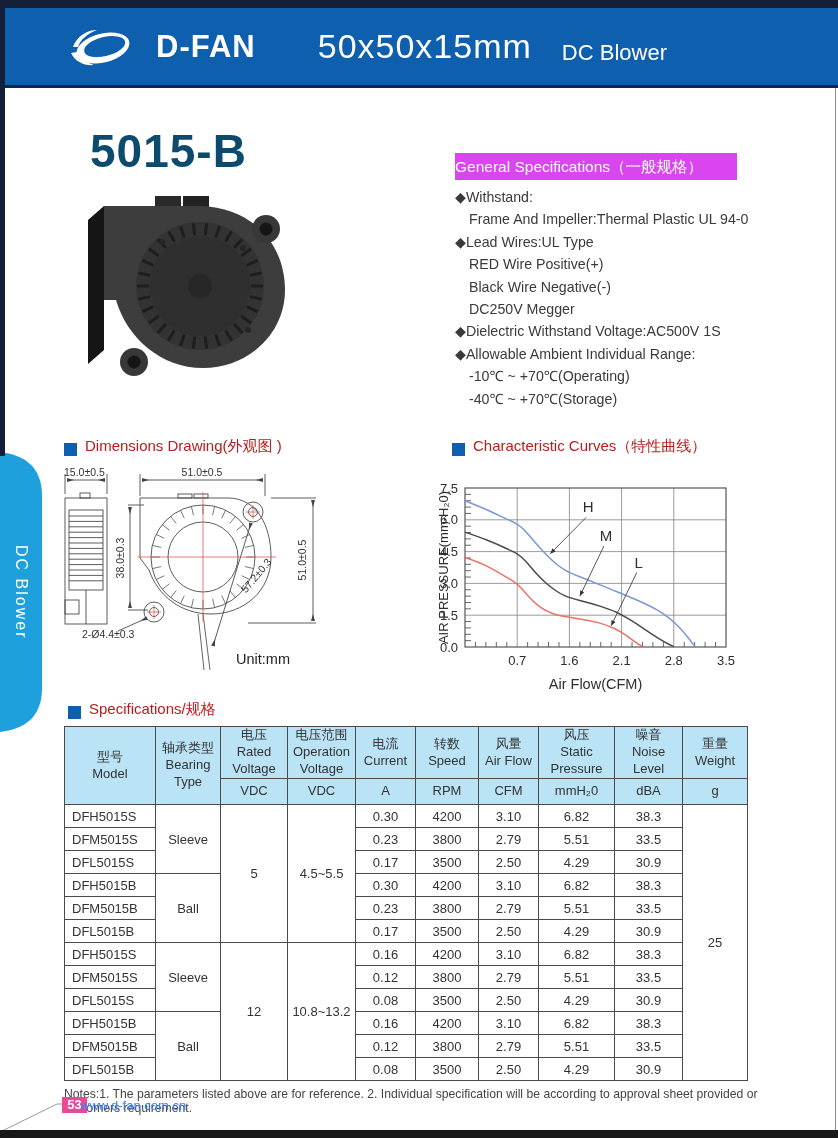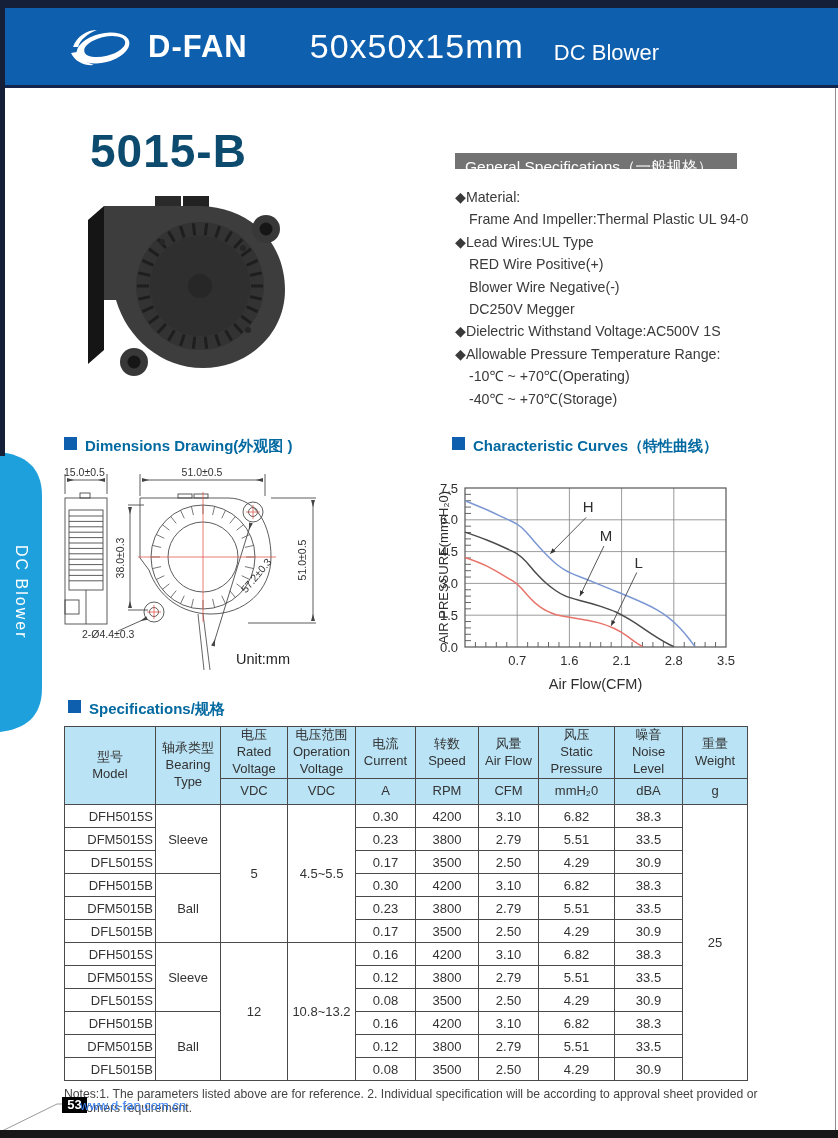--- a/index.html
+++ b/index.html
@@ -9,38 +9,38 @@
 
   
   .top-strip{position:absolute;top:0;left:0;width:100%;height:8px;background:#161f38}
   .left-strip{position:absolute;top:0;left:0;width:5px;height:456px;background:#161f38;z-index:6}
   .right-strip{position:absolute;top:88px;right:2px;width:1px;height:1042px;background:#8d8d8d}
   .bottom-strip{position:absolute;bottom:0;left:0;width:100%;height:8px;background:#181818}
 
   
   .hdr{position:absolute;top:8px;left:0;width:100%;height:80px;background:#0e5fad;border-bottom:3px solid #14254d;display:flex;align-items:center;z-index:2}
   .logo{display:flex;align-items:center;margin-left:66px}
-  .logo-name{color:#fff;font-size:31px;font-weight:bold;letter-spacing:1px;margin-left:8px}
+  .logo-name{color:#fff;font-size:31px;font-weight:bold;letter-spacing:1px;margin-left:16px}
   .hdr-size{color:#fff;font-size:34px;margin-left:62px;letter-spacing:1px}
   .hdr-cat{color:#fff;font-size:22px;margin-left:30px;margin-top:12px}
 
   
   .tab{position:absolute;left:0;top:452px;width:42px;height:280px;z-index:5}
   .tab-label{position:absolute;inset:0;display:flex;align-items:center;justify-content:center;writing-mode:vertical-rl;color:#fff;font-size:16px;letter-spacing:2px}
 
   
   .model-title{position:absolute;left:90px;top:124px;font-size:46px;font-weight:600;color:#0c4a6e;letter-spacing:1px}
   .product-photo{position:absolute;left:70px;top:182px;width:235px;height:212px}
-  .gs-title{position:absolute;left:455px;top:153px;width:282px;height:16px;background:#737373;color:#fff;font-size:15.5px;line-height:27px;padding-left:10px}
+  .gs-title{position:absolute;left:455px;top:153px;width:282px;height:27px;background:#d946ef;color:#fff;font-size:15.5px;line-height:27px;}
   .gs-list{position:absolute;left:455px;top:186px;width:360px;list-style:none}
   .gs-list li{font-size:14.2px;line-height:22.4px;color:#3a3a3a}
   .gs-list li.nb{padding-left:14px}
 
   
-  .sec{position:absolute;font-size:15px;color:#0369a1;font-weight:700;display:flex;align-items:flex-start}
+  .sec{position:absolute;font-size:15px;color:#b91c1c;font-weight:400;display:flex;align-items:flex-end}
   .sq{width:13px;height:13px;background:#0e5fad;display:inline-block;margin-right:8px;flex:none}
 
   
   .dimsvg{position:absolute;left:58px;top:464px;width:388px;height:238px}
   .chartsvg{position:absolute;left:438px;top:460px;width:400px;height:242px}
   .dln{stroke:#4a4a4a;stroke-width:0.9;fill:none}
   .dred{stroke:#e05a4e;stroke-width:0.8;fill:none}
   .dimsvg text{font-size:10.5px;fill:#333}
   .dimsvg text.unit{font-size:14.5px;fill:#222;font-weight:500}
   .grid{stroke:#828282;stroke-width:0.8}
@@ -54,27 +54,27 @@
   .xtitle{font-size:14.5px;text-anchor:middle}
   .ytitle{font-size:13px;text-anchor:middle}
 
   
   .spec-table{position:absolute;left:64px;top:726px;border-collapse:collapse;table-layout:fixed;width:683px;font-size:13px;color:#333}
   .spec-table th,.spec-table td{border:1px solid #4a4a4a;text-align:center;vertical-align:middle;font-weight:normal;padding:0 2px}
   .spec-table thead th{background:#bae3f5;line-height:1.3}
   .spec-table thead tr.hrow th{height:52px}
   .spec-table thead tr.units th{height:26px}
   .spec-table tbody td{height:23px}
-  .spec-table td.model{text-align:right;padding-left:16px}
+  .spec-table td.model{text-align:left;padding-left:7px}
 
   .notes{position:absolute;left:64px;top:1087px;width:716px;font-size:12.2px;color:#444}
 
   
   .foot-lines{position:absolute;left:0;top:1095px;width:120px;height:45px}
-  .page-num{position:absolute;left:62px;top:1097px;width:25px;height:16px;background:#000000;color:#fff;font-size:13px;font-weight:bold;text-align:center;line-height:16px}
+  .page-num{position:absolute;left:62px;top:1097px;width:25px;height:16px;background:#ec4899;color:#fff;font-size:13px;font-weight:bold;text-align:center;line-height:16px}
   .website{position:absolute;left:80px;top:1098px;font-size:13px;color:#3b82f6}
 </style>
 </head>
 <body>
 
 <div class="page">
 
   <div class="top-strip"></div>
   <div class="left-strip"></div>
   <div class="right-strip"></div>
@@ -117,28 +117,28 @@
     <path id="pticks" d="M181.0,104.0 L193.0,104.0 M179.9,114.6 L191.6,117.1 M176.6,124.7 L187.6,129.6 M171.3,134.0 L181.0,141.0 M164.1,141.9 L172.2,150.8 M155.5,148.2 L161.5,158.6 M145.8,152.5 L149.5,163.9 M135.3,154.7 L136.6,166.7 M124.7,154.7 L123.4,166.7 M114.2,152.5 L110.5,163.9 M104.5,148.2 L98.5,158.6 M95.9,141.9 L87.8,150.8 M88.7,134.0 L79.0,141.0 M83.4,124.7 L72.4,129.6 M80.1,114.6 L68.4,117.1 M79.0,104.0 L67.0,104.0 M80.1,93.4 L68.4,90.9 M83.4,83.3 L72.4,78.4 M88.7,74.0 L79.0,67.0 M95.9,66.1 L87.8,57.2 M104.5,59.8 L98.5,49.4 M114.2,55.5 L110.5,44.1 M124.7,53.3 L123.4,41.3 M135.3,53.3 L136.6,41.3 M145.8,55.5 L149.5,44.1 M155.5,59.8 L161.5,49.4 M164.1,66.1 L172.2,57.2 M171.3,74.0 L181.0,67.0 M176.6,83.3 L187.6,78.4 M179.9,93.4 L191.6,90.9 " stroke="#1e1e1e" stroke-width="3" fill="none"></path>
     <circle cx="130" cy="104" r="50" fill="#2f2f2f"></circle>
     <circle cx="130" cy="104" r="12" fill="#272727"></circle>
     <circle cx="92" cy="60" r="3" fill="#262626"></circle>
     <circle cx="173" cy="66" r="3" fill="#262626"></circle>
     <circle cx="178" cy="148" r="3" fill="#262626"></circle>
   </svg>
 
   <div class="gs-title">General Specifications（一般规格）</div>
   <ul class="gs-list">
-      <li class="b">◆Material:</li>
+      <li class="b">◆Withstand:</li>
       <li class="nb">Frame And Impeller:Thermal Plastic UL 94-0</li>
       <li class="b">◆Lead Wires:UL Type</li>
       <li class="nb">RED Wire Positive(+)</li>
-      <li class="nb">Blower Wire Negative(-)</li>
+      <li class="nb">Black Wire Negative(-)</li>
       <li class="nb">DC250V Megger</li>
       <li class="b">◆Dielectric Withstand Voltage:AC500V 1S</li>
-      <li class="b">◆Allowable Pressure Temperature Range:</li>
+      <li class="b">◆Allowable Ambient Individual Range:</li>
       <li class="nb">-10℃ ~ +70℃(Operating)</li>
       <li class="nb">-40℃ ~ +70℃(Storage)</li>
     </ul>
 
   <div class="sec" style="left:64px;top:437px">
     <span class="sq"></span>
     <span>Dimensions Drawing(外观图 )</span>
   </div>
   <div class="sec" style="left:452px;top:437px">
     <span class="sq"></span>

